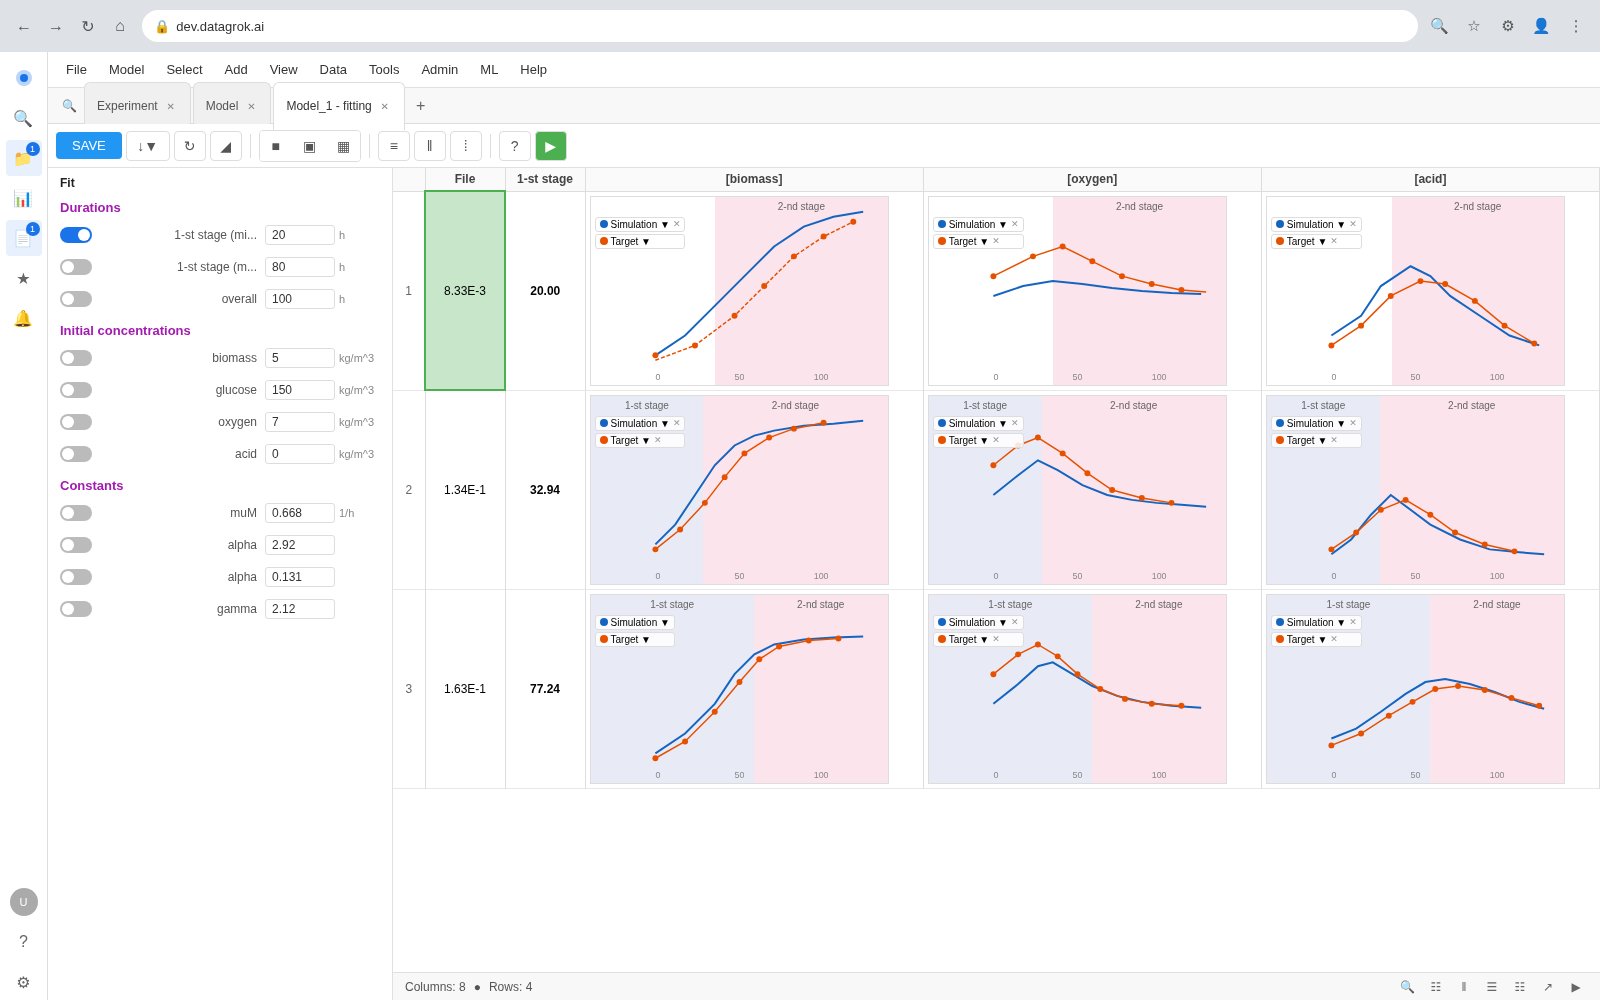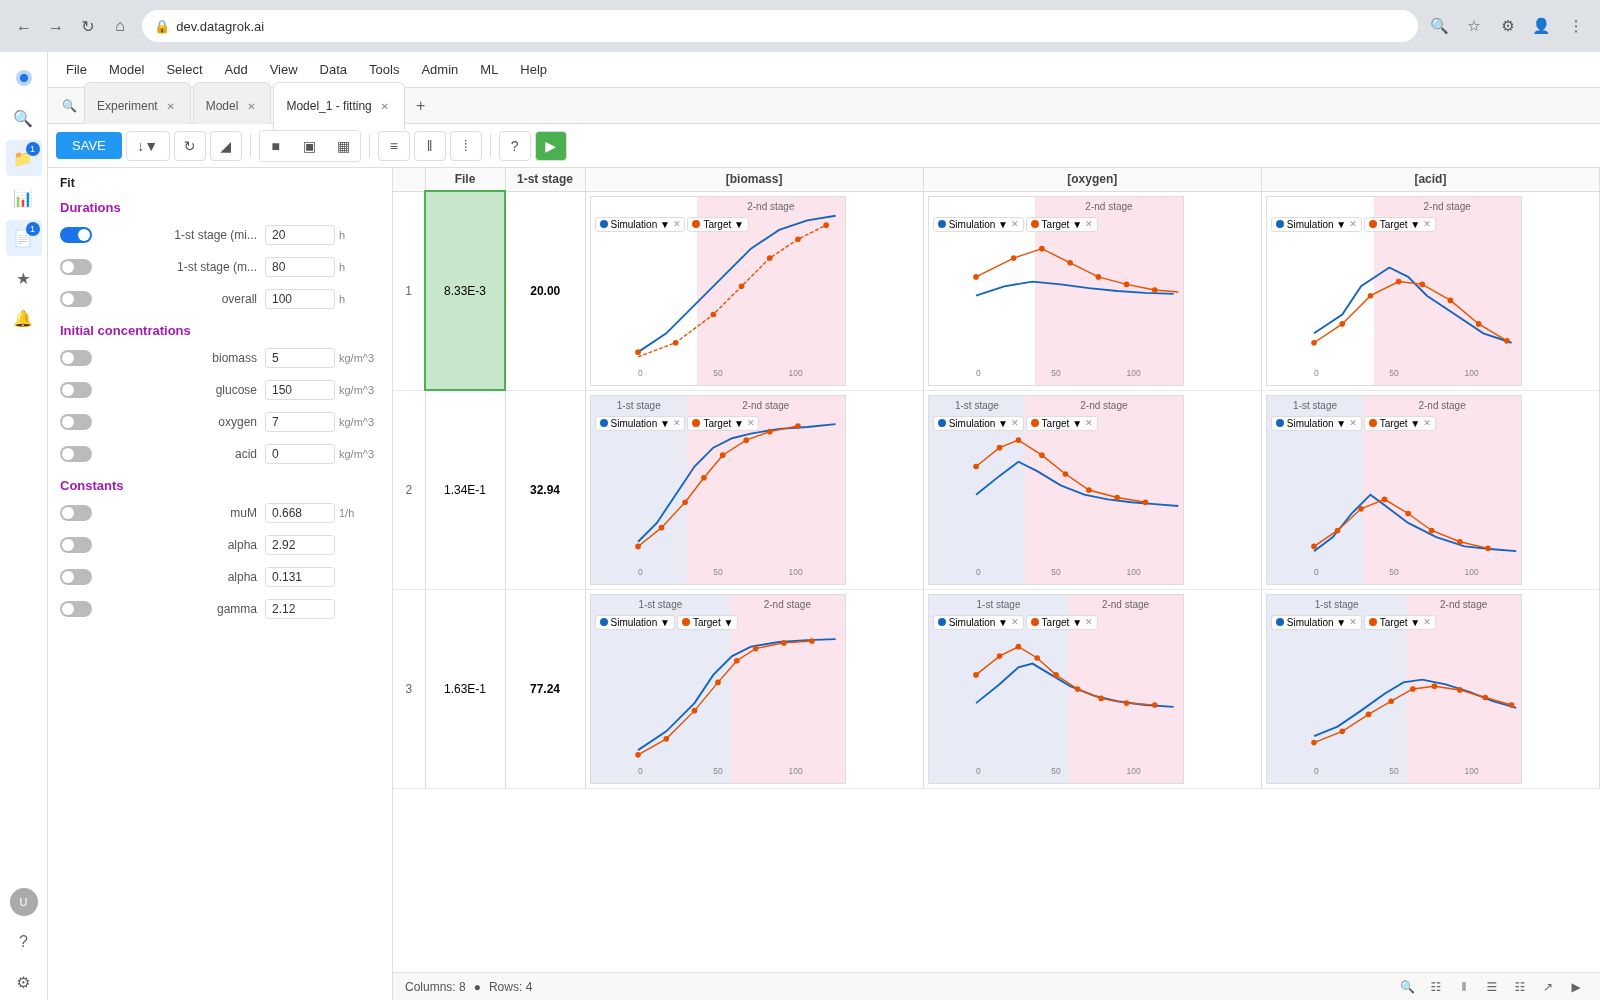--- a/index.html
+++ b/index.html
@@ -75,26 +75,26 @@
 
     
     .grid-row { border-bottom: 1px solid #e8e8e8; }
     .row-num { width: 32px; text-align: center; font-size: 12px; color: #666; padding: 4px; border-right: 1px solid #ddd; vertical-align: middle; }
     .loss-cell { width: 80px; text-align: center; font-size: 12px; padding: 4px; border-right: 1px solid #ddd; vertical-align: middle; }
     .loss-cell.highlighted { background: #c8e6c9; border: 2px solid #4caf50; }
     .stage-cell { width: 80px; text-align: center; font-size: 12px; padding: 4px; border-right: 1px solid #ddd; vertical-align: middle; font-weight: bold; }
 
     
     .chart-cell { min-width: 280px; padding: 4px; border-right: 1px solid #ddd; vertical-align: top; }
-    .mini-chart { position: relative; width: 256px; height: 190px; background: white; border: 1px solid #ddd; overflow: hidden; }
+    .mini-chart { position: relative; width: 299px; height: 190px; background: white; border: 1px solid #ddd; overflow: hidden; }
     .chart-stage-2 { position: absolute; right: 0; top: 0; width: 58%; height: 100%; background: #fce4ec; }
     .stage-label { position: absolute; top: 4px; font-size: 10px; color: #666; text-align: center; width: 100%; }
     .stage-label-1st { left: 0; width: 42%; }
     .stage-label-2nd { right: 0; width: 58%; }
-    .chart-legend { position: absolute; top: 20px; left: 4px; display: flex; flex-direction: row; gap: 2px; z-index: 10; }
+    .chart-legend { position: absolute; top: 20px; left: 4px; display: flex; flex-direction: column; gap: 2px; z-index: 10; }
     .legend-item { display: flex; align-items: center; gap: 3px; font-size: 10px; background: rgba(255,255,255,0.85); padding: 1px 4px; border-radius: 3px; border: 1px solid #ddd; }
     .legend-dot { width: 8px; height: 8px; border-radius: 50%; }
     .legend-close { color: #999; font-size: 9px; cursor: pointer; }
     .chart-svg { position: absolute; top: 0; left: 0; width: 100%; height: 100%; }
 
     
     .status-bar { height: 28px; background: #f8f8f8; border-top: 1px solid #e0e0e0; display: flex; align-items: center; padding: 0 12px; font-size: 12px; color: #555; gap: 8px; }
     .status-icons { margin-left: auto; display: flex; gap: 4px; }
     .status-icon-btn { width: 24px; height: 24px; display: flex; align-items: center; justify-content: center; color: #666; cursor: pointer; }
   </style>

